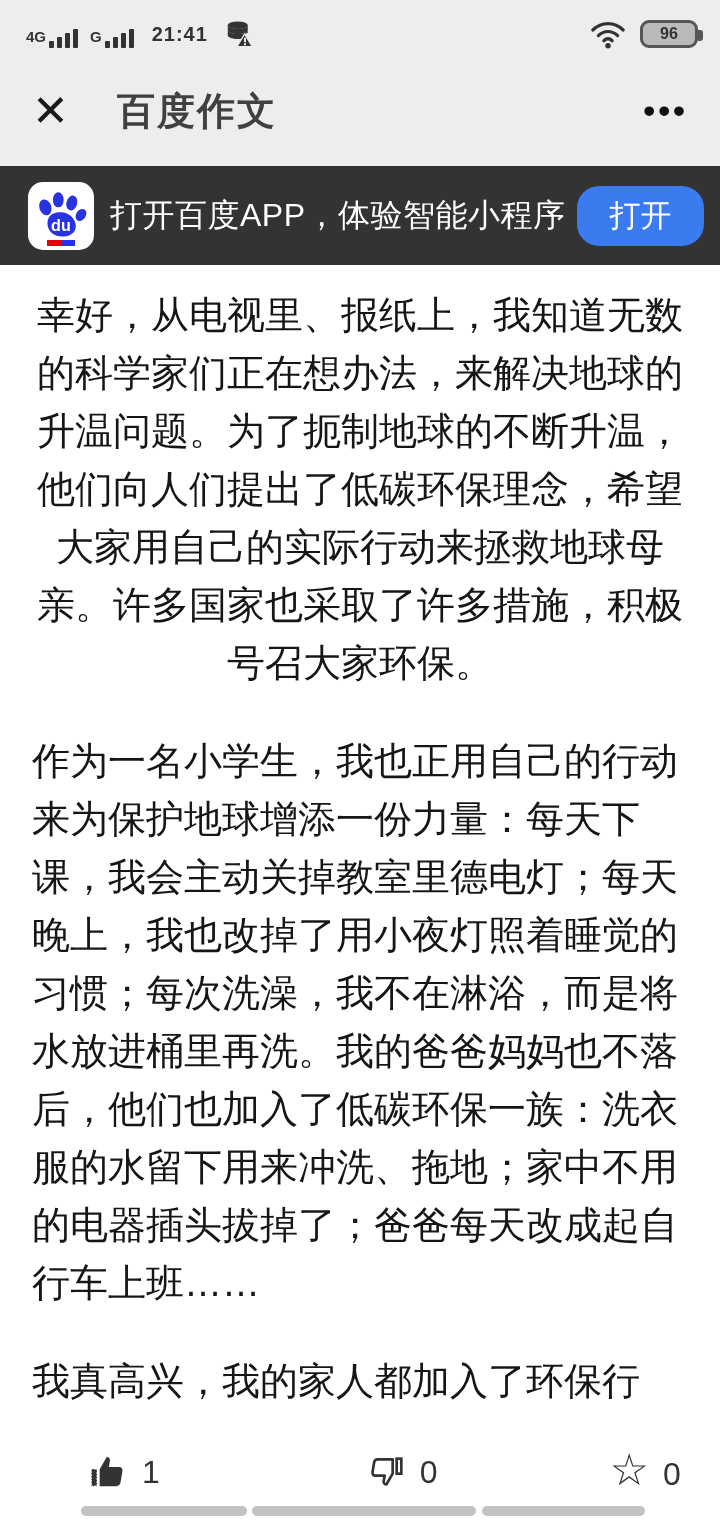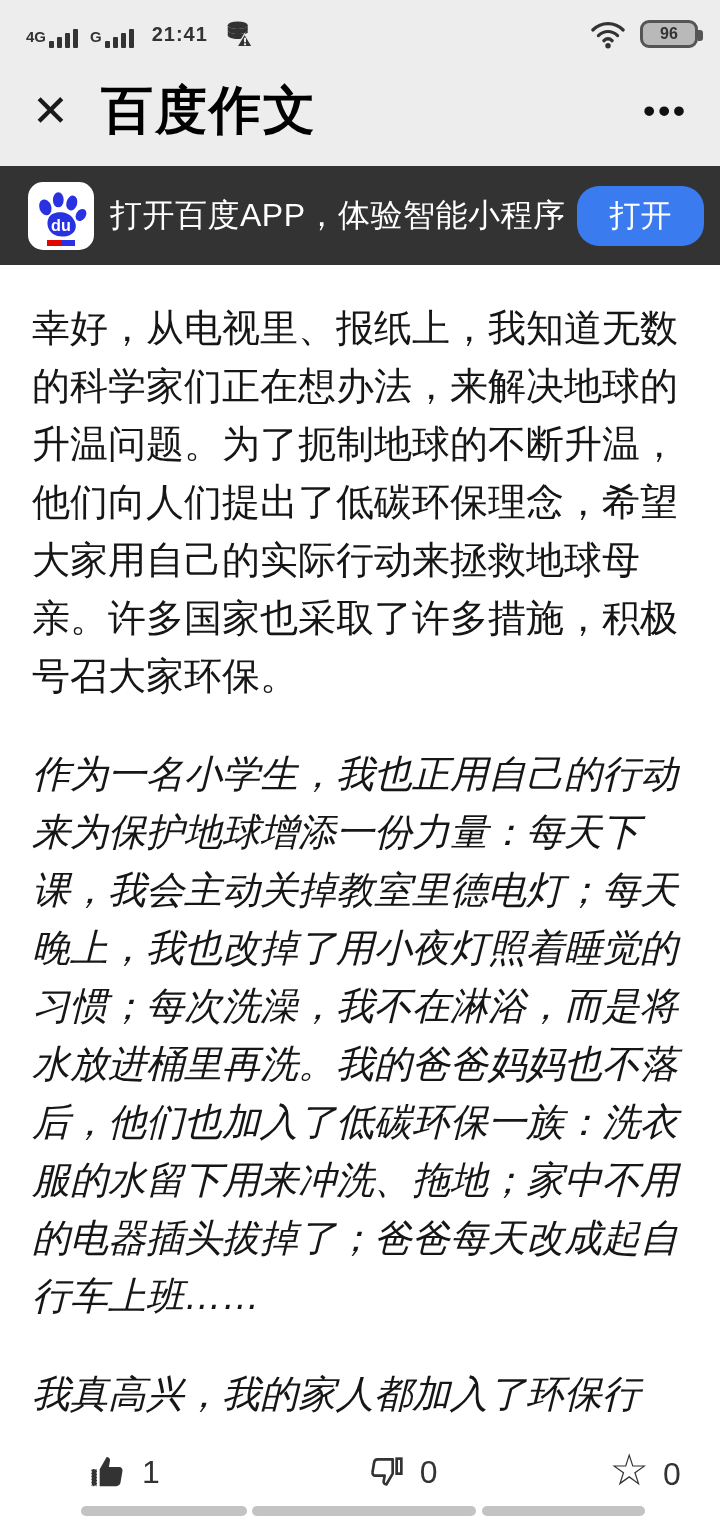--- a/index.html
+++ b/index.html
@@ -50,21 +50,21 @@
 
   
   .title-bar {
     height: 110px;
     background: #ededed;
     display: flex;
     align-items: center;
     padding: 0 32px;
   }
   .close-x { font-size: 44px; color: #1a1a1a; line-height: 1; font-weight: 400; cursor: pointer; }
-  .page-title { font-size: 52px; font-weight: 700; color: #000000; margin-left: 32px; letter-spacing: 2px; }
+  .page-title { font-size: 38px; font-weight: 700; color: #404040; margin-left: 48px; letter-spacing: 2px; }
   .more-dots { margin-left: auto; font-size: 34px; color: #111; letter-spacing: 3px; font-weight: 700; line-height: 0.4; cursor: pointer; }
 
   
   .app-banner {
     height: 99px;
     background: #333333;
     display: flex;
     align-items: center;
     padding: 0 16px 0 28px;
   }
@@ -105,22 +105,22 @@
     background: #fff;
   }
   .article p {
     font-size: 38px;
     line-height: 58px;
     color: #161616;
     text-align: left;
     word-break: normal;
     line-break: strict;
   }
-  .article p.first { margin-top: 34px; }
-  .article p + p { margin-top: 40px; font-style: italic; }
+  .article p.first { margin-top: 21px; text-align: center; }
+  .article p + p { margin-top: 40px; }
 
   
   .action-bar {
     position: absolute;
     left: 0; bottom: 0;
     width: 720px; height: 82px;
     background: #fff;
     display: flex;
     align-items: flex-start;
     padding-top: 14px;

